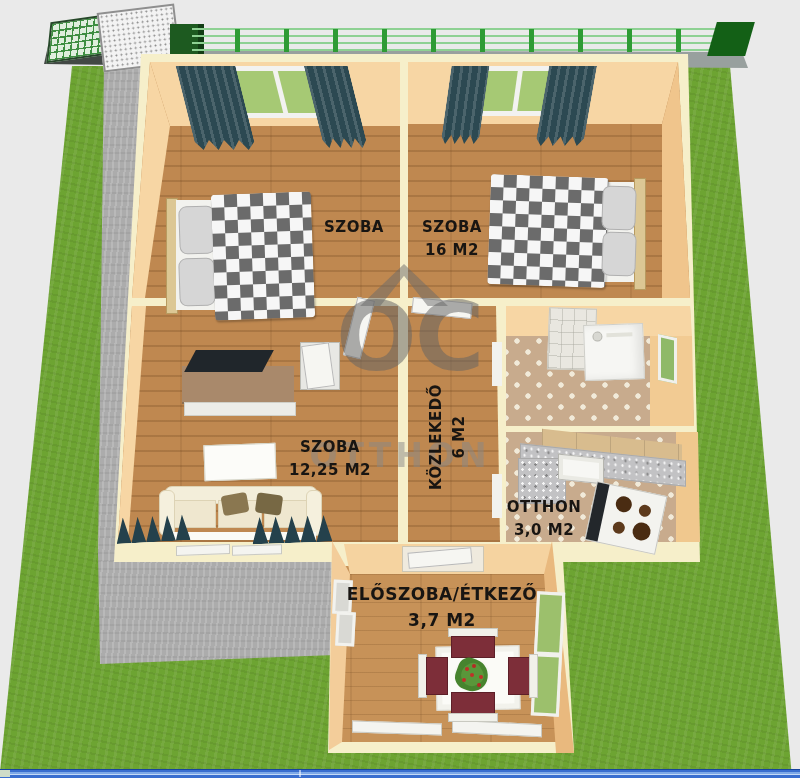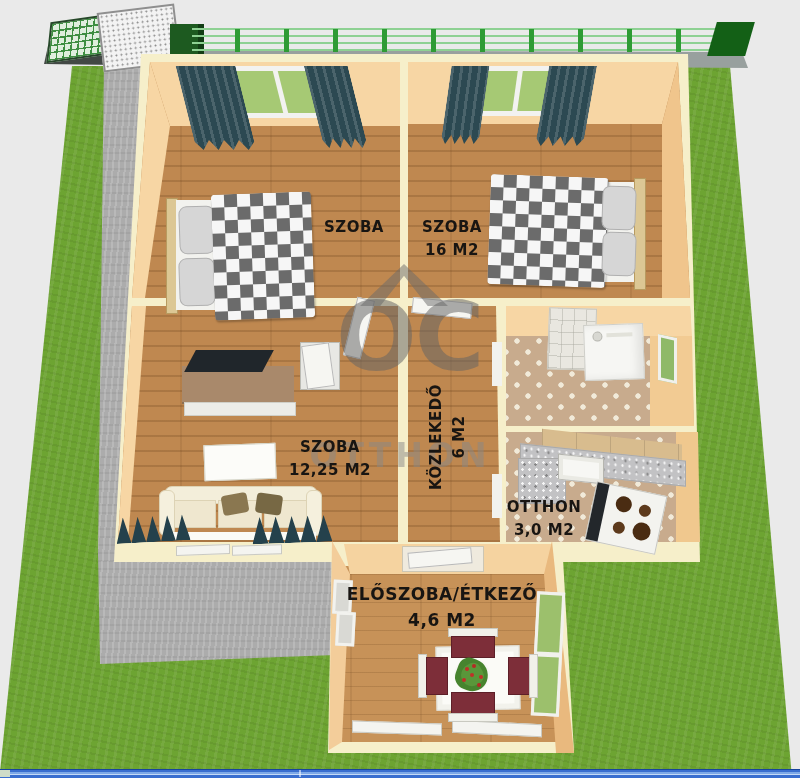--- a/index.html
+++ b/index.html
@@ -243,21 +243,21 @@
   <div class="label" style="left:388px;top:414px;width:120px;height:46px;transform:rotate(-90deg);">
     <div>KÖZLEKEDŐ</div>
     <div>6 M2</div>
   </div>
   <div class="label" style="left:483px;top:496px;width:122px;">
     <div>OTTHON</div>
     <div>3,0 M2</div>
   </div>
   <div class="label" style="left:340px;top:582px;width:204px;font-size:17px;">
     <div>ELŐSZOBA/ÉTKEZŐ</div>
-    <div>4,6 M2</div>
+    <div>3,7 M2</div>
   </div>
 
   <div class="abs" style="left:0;top:769px;width:800px;height:9px;z-index:60;
               background:linear-gradient(#17449c 0 1px,#3a6fd0 1px 3px,#7ea9e8 3px 5px,#c6dbf7 5px 6px,#3a6fd0 6px 9px);">
     <div class="abs" style="left:0;top:1px;width:10px;height:7px;background:#cfdcc8;"></div>
     <div class="abs" style="left:299px;top:1px;width:2px;height:7px;background:rgba(255,255,255,.55);"></div>
   </div>
 
 </div>
 

